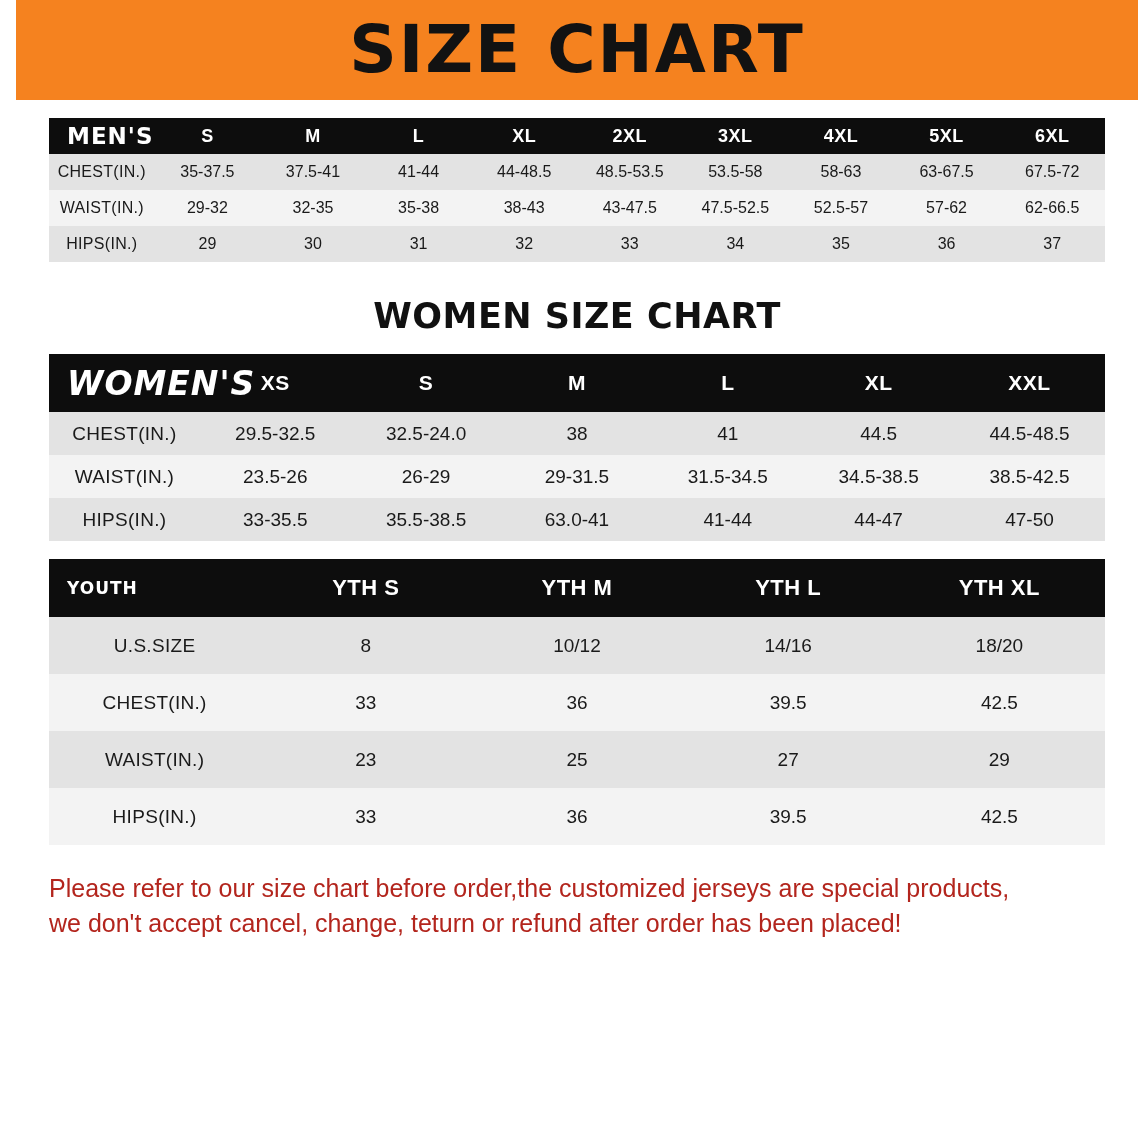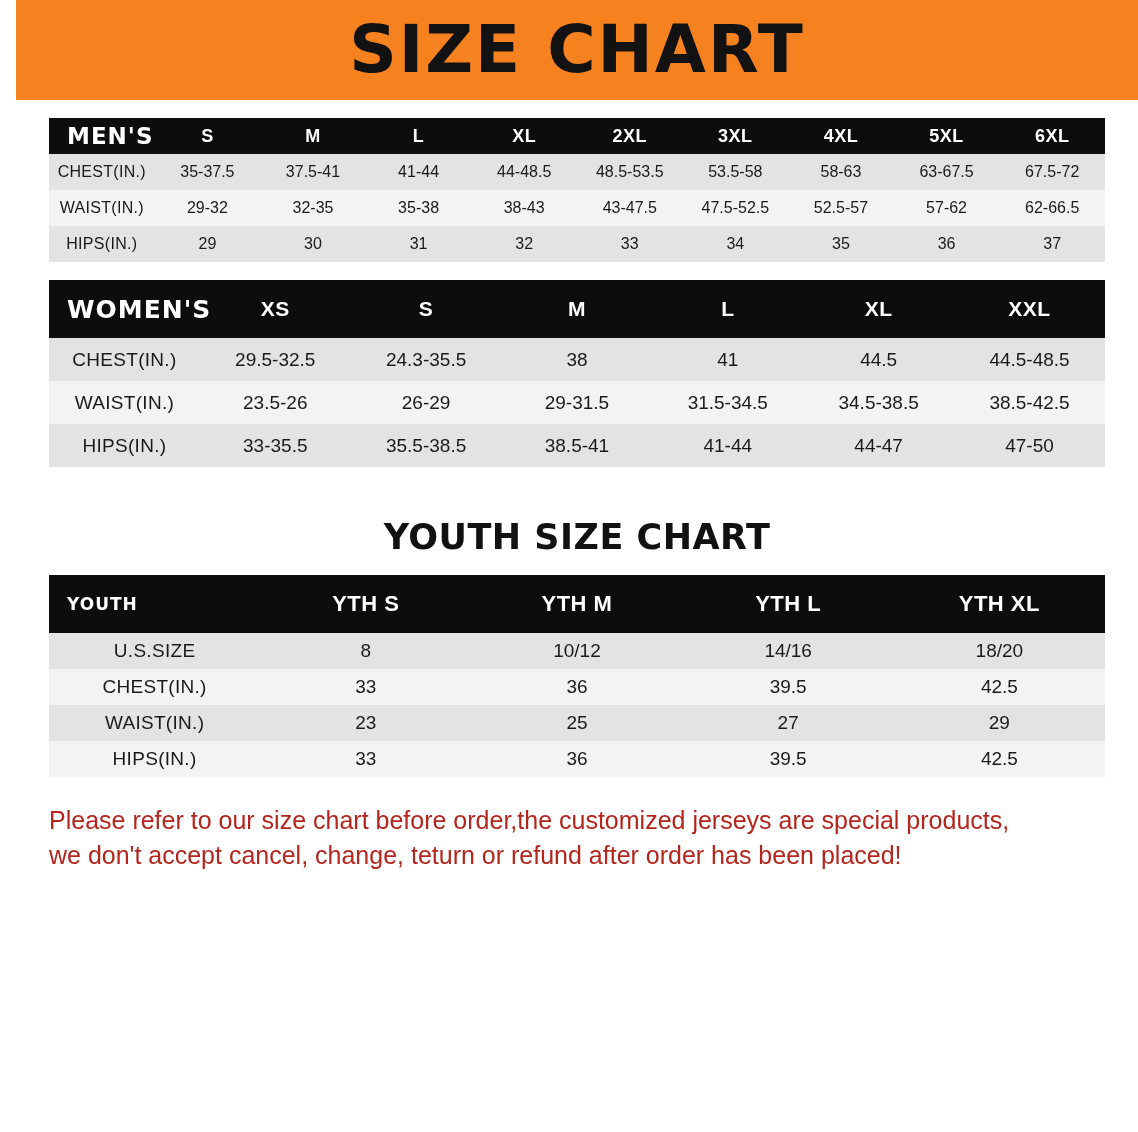--- a/index.html
+++ b/index.html
@@ -92,24 +92,24 @@
   .row-b td { background: #f3f3f3; }
 
   
   #men-table thead th { font-size: 18px; margin-left: 32px; }
   #men-table th, #men-table td { height: 36px; font-size: 16px; }
   #men-table thead th.rowlabel { font-size: 23px; }
 
   
   #women-table th, #women-table td { height: 43px; font-size: 19px; }
   #women-table thead th { font-size: 21px; height: 58px; }
-  #women-table thead th.rowlabel { font-size: 25px; }
-
-  
-  #youth-table th, #youth-table td { height: 36px; font-size: 19px; }
+  #women-table thead th.rowlabel { font-size: 33px; font-style: italic; }
+
+  
+  #youth-table th, #youth-table td { height: 57px; font-size: 19px; }
   #youth-table thead th { font-size: 22px; height: 58px; }
   #youth-table thead th.rowlabel { font-size: 17px; }
 
   .tbl-men   { margin-top: 18px; width: 1056px; }
   .tbl-women { margin-top: 18px; width: 1056px; }
   .tbl-youth { margin-top: 18px; width: 1056px; }
 
   
   .note {
     margin: 26px auto 0 auto;
@@ -181,66 +181,66 @@
           <td>33</td>
           <td>34</td>
           <td>35</td>
           <td>36</td>
           <td>37</td>
         </tr>
       </tbody>
     </table>
   </div>
 
+  <div class="section-title t-women">WOMEN SIZE CHART</div>
   <div class="tbl-wrap tbl-women">
     <table class="sz" id="women-table">
       <thead>
         <tr>
           <th class="rowlabel">WOMEN'S</th>
           <th>XS</th>
           <th>S</th>
           <th>M</th>
           <th>L</th>
           <th>XL</th>
           <th>XXL</th>
         </tr>
       </thead>
       <tbody>
         <tr class="row-a">
           <td class="rowlabel">CHEST(IN.)</td>
           <td>29.5-32.5</td>
-          <td>24.3-35.5</td>
+          <td>32.5-24.0</td>
           <td>38</td>
           <td>41</td>
           <td>44.5</td>
           <td>44.5-48.5</td>
         </tr>
         <tr class="row-b">
           <td class="rowlabel">WAIST(IN.)</td>
           <td>23.5-26</td>
           <td>26-29</td>
           <td>29-31.5</td>
           <td>31.5-34.5</td>
           <td>34.5-38.5</td>
           <td>38.5-42.5</td>
         </tr>
         <tr class="row-a">
           <td class="rowlabel">HIPS(IN.)</td>
           <td>33-35.5</td>
           <td>35.5-38.5</td>
-          <td>38.5-41</td>
+          <td>63.0-41</td>
           <td>41-44</td>
           <td>44-47</td>
           <td>47-50</td>
         </tr>
       </tbody>
     </table>
   </div>
 
-  <div class="section-title t-youth">YOUTH SIZE CHART</div>
   <div class="tbl-wrap tbl-youth">
     <table class="sz" id="youth-table">
       <thead>
         <tr>
           <th class="rowlabel">YOUTH</th>
           <th>YTH S</th>
           <th>YTH M</th>
           <th>YTH L</th>
           <th>YTH XL</th>
         </tr>

